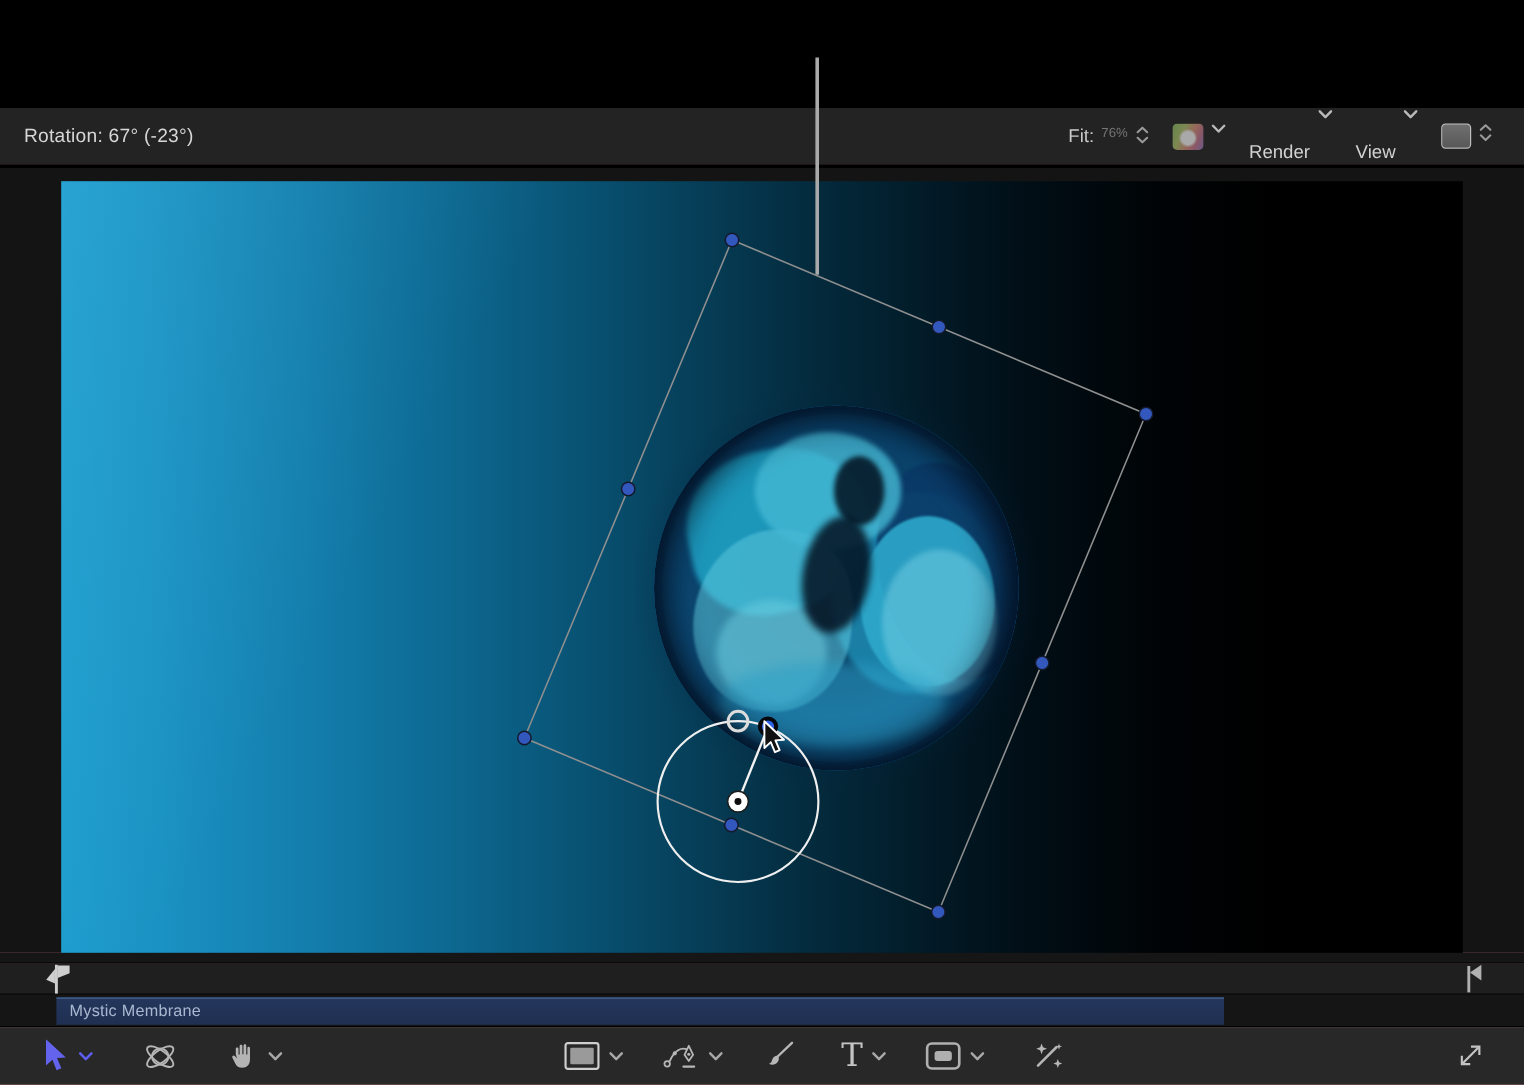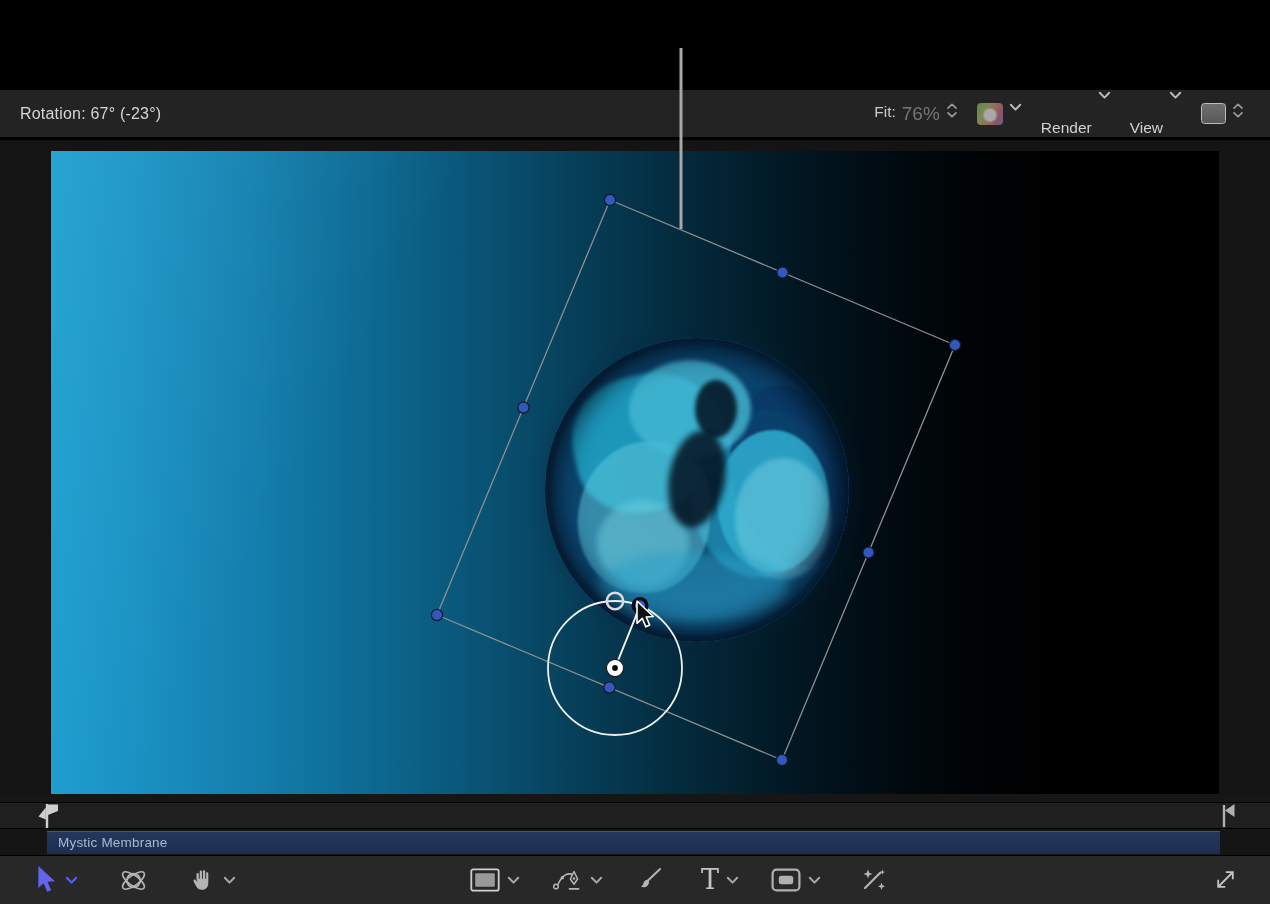--- a/index.html
+++ b/index.html
@@ -10,21 +10,21 @@
   
   .top-band { position:absolute; left:0; top:0; width:1270px; height:90px; background:#000; }
 
   
   .toolbar { position:absolute; left:0; top:90px; width:1270px; height:47px;
              background:#232323; display:flex; align-items:center; padding:0 26px 0 20px; }
   .rotation-status { color:#d6d6d6; font-size:16px; letter-spacing:.2px; }
   .toolbar-right { margin-left:auto; display:flex; align-items:center; gap:19px; }
   .tb-group { display:flex; align-items:flex-start; gap:6px; }
   .fit-label { color:#c9c9c9; font-size:15.5px; }
-  .fit-value { color:#757575; font-size:19px; }
+  .fit-value { color:#757575; font-size:11px; }
   .menu-label { color:#d2d2d2; font-size:15.5px;margin-top:28px; }
   .swatch-color { width:26px; height:22px; border-radius:4px;
      background:
        radial-gradient(circle at 50% 55%, #a9a9a9 0 30%, rgba(170,170,170,0) 44%),
        linear-gradient(115deg, #64854d 0%, #7d8852 32%, #96675a 58%, #8a5766 76%, #6b5a8a 100%);
   }
   .swatch-display { width:25px; height:21px; border-radius:3.5px; border:1.5px solid #bdbdbd;
      background:linear-gradient(#6f6f6f,#585858); }
   svg.chev, svg.stepper { display:block; }
 
@@ -66,21 +66,21 @@
   .orb-rim { position:absolute; inset:0; border-radius:50%;
      box-shadow: inset 0 0 26px 12px rgba(2,14,28,.95), inset 0 0 0 7px rgba(9,55,105,.45); }
 
   
   .sep { position:absolute; left:0; top:794px; width:1270px; height:9px; background:#161616;
          border-bottom:1px solid #000; }
   .ruler { position:absolute; left:0; top:803px; width:1270px; height:26px; background:#1f1f1f;
            border-bottom:1px solid #000; }
   .track { position:absolute; left:0; top:829px; width:1270px; height:27px; background:#151515;
            border-bottom:1px solid #000; }
-  .clip-bar { position:absolute; left:47px; top:2px; width:1173px; height:23px;
+  .clip-bar { position:absolute; left:47px; top:2px; width:973px; height:23px;
      background:linear-gradient(180deg,#3c5884 0,#3c5884 1.5px,#24365b 1.5px,#1e2f52 100%);
      display:flex; align-items:center; padding-left:11px; }
   .clip-name { color:#a9b8d0; font-size:13.5px; letter-spacing:.2px; }
 
   
   .btoolbar { position:absolute; left:0; top:856px; width:1270px; height:48px; background:#282828; }
   .tool-group { position:absolute; top:0; height:48px; display:flex; align-items:center; }
   .tg-left { left:36px; gap:10px; }
   .tg-mid { left:470px; gap:9px; }
   .tool-btn { display:flex; align-items:center; gap:7px; }

